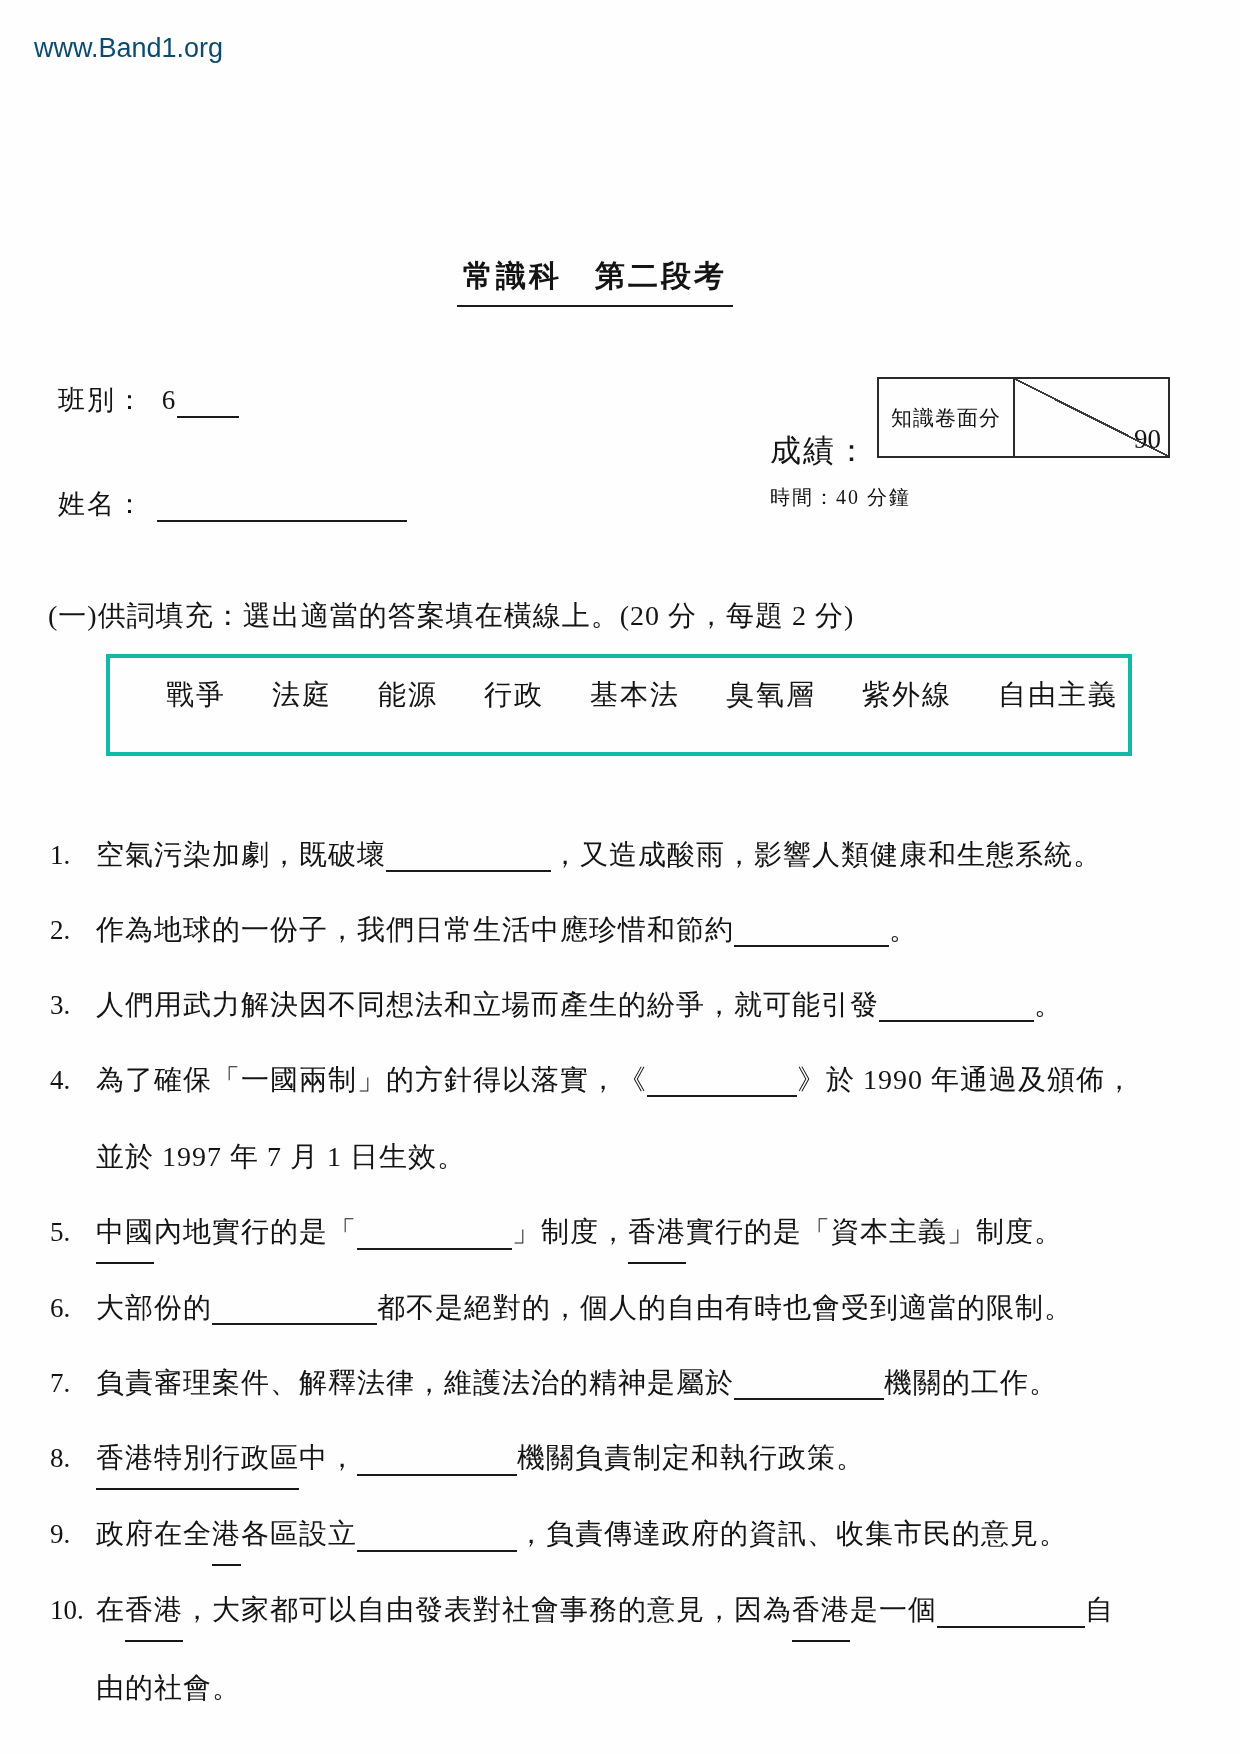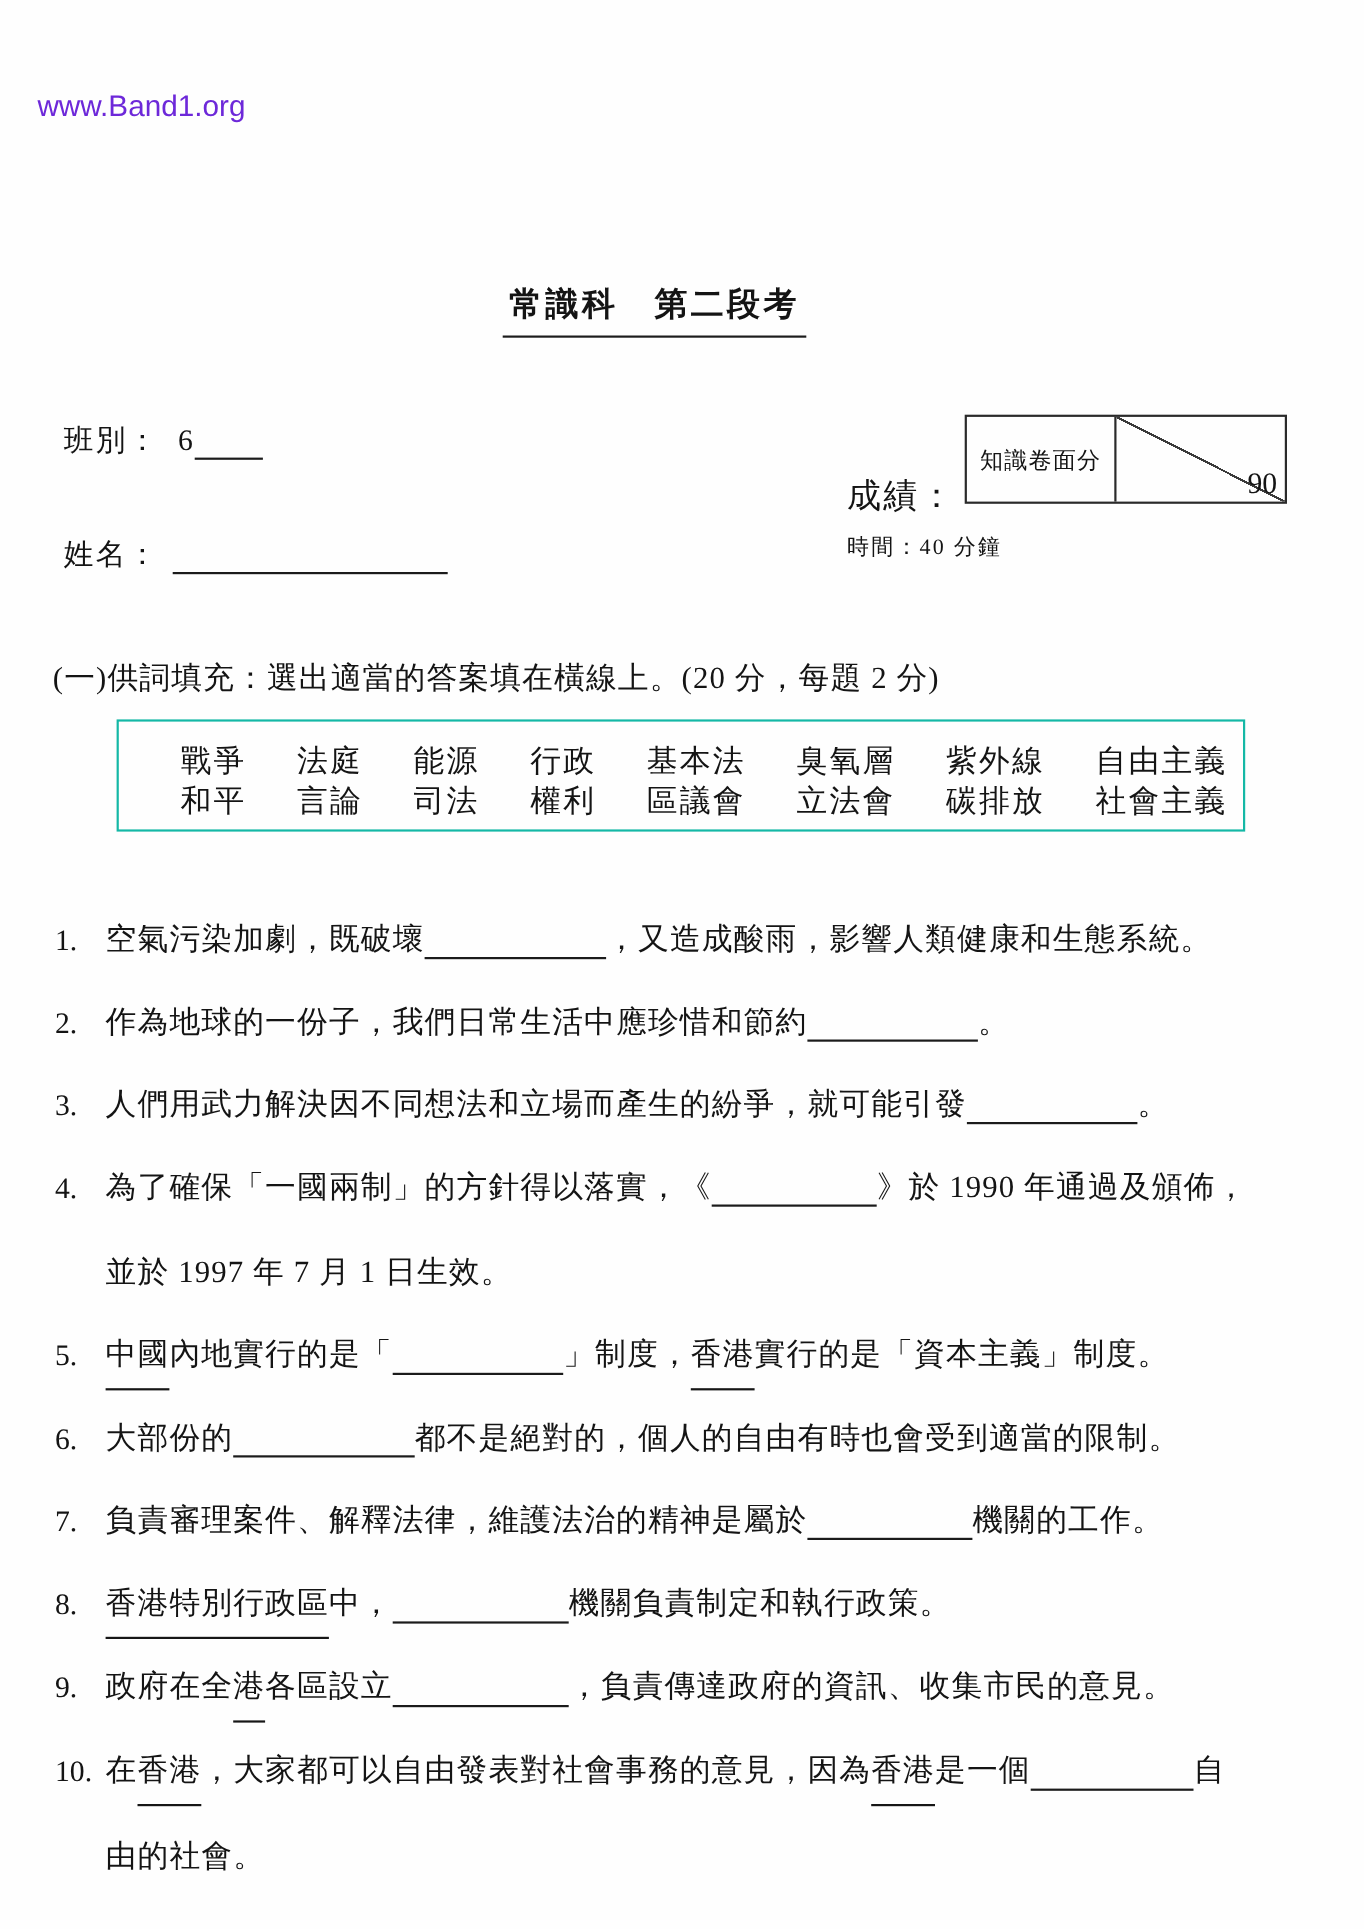--- a/index.html
+++ b/index.html
@@ -2,23 +2,22 @@
 <html><head>
 <meta charset="utf-8">
 <style>
   * { margin:0; padding:0; box-sizing:border-box; }
   html,body { background:#ffffff; }
   .page {
     position:relative; width:1240px; height:1754px; background:#fefefe;
     font-family:"Liberation Serif","DejaVu Serif",serif; color:#141414; overflow:hidden;
   }
   .watermark {
-    position:absolute; left:34px; top:33px; font-size:27px; color:#6d28d9;
+    position:absolute; left:34px; top:33px; font-size:27px; color:#0c4a6e;
     font-family:"Liberation Sans","DejaVu Sans",sans-serif;
-    margin-top:48px;
   }
   .title-wrap { position:absolute; top:256px; left:0; width:1190px; text-align:center; }
   .title {
     display:inline-block; font-size:30px; font-weight:bold; letter-spacing:3px;
     border-bottom:2px solid #1c1c1c; padding:0 6px 8px 6px;
   }
   .hline { position:absolute; font-size:27px; letter-spacing:2px; }
   .blank {
     display:inline-block; border-bottom:2px solid #1b1b1b; height:32px; vertical-align:bottom;
   }
@@ -37,21 +36,21 @@
   .score-box .cell-total {
     flex:1; position:relative;
     background:linear-gradient(to top right, transparent calc(50% - 1px), #3a3a3a calc(50% - 1px), #3a3a3a calc(50% + 1px), transparent calc(50% + 1px));
   }
   .score-box .total-num {
     position:absolute; right:7px; bottom:1px; font-size:27px;
   }
   .instruction { position:absolute; left:48px; top:597px; font-size:28px; letter-spacing:1px; }
   .word-box {
     position:absolute; left:106px; top:654px; width:1026px; height:102px;
-    border:2px solid #14b8a6; padding:19px 0 0 56px;
+    border:4px solid #14b8a6; padding:19px 0 0 56px;
   }
   .wb-row { display:flex; gap:46px; line-height:36px; font-size:28px; letter-spacing:2px; }
   .questions { position:absolute; left:50px; top:838px; width:1160px; }
   .question { position:relative; margin-bottom:41px; font-size:28px; line-height:34px; letter-spacing:1px; }
   .qnum { position:absolute; left:0; top:0; font-size:27px; letter-spacing:0; }
   .qbody { margin-left:46px; }
   .qline2 { margin-top:43px; }
   .u { border-bottom:2px solid #161616; padding-bottom:15px; }
 </style>
 </head>
@@ -91,30 +90,20 @@
       <div class="wb-row">
         <span class="wb-word">戰爭</span>
         <span class="wb-word">法庭</span>
         <span class="wb-word">能源</span>
         <span class="wb-word">行政</span>
         <span class="wb-word">基本法</span>
         <span class="wb-word">臭氧層</span>
         <span class="wb-word">紫外線</span>
         <span class="wb-word">自由主義</span>
       </div>
-      <div class="wb-row">
-        <span class="wb-word">和平</span>
-        <span class="wb-word">言論</span>
-        <span class="wb-word">司法</span>
-        <span class="wb-word">權利</span>
-        <span class="wb-word">區議會</span>
-        <span class="wb-word">立法會</span>
-        <span class="wb-word">碳排放</span>
-        <span class="wb-word">社會主義</span>
-      </div>
     </div>
 
   <div class="questions">
       <div class="question">
         <span class="qnum">1.</span>
         <div class="qbody"><span>空氣污染加劇，既破壞</span><span class="blank" style="width: 165px;"></span><span>，又造成酸雨，影響人類健康和生態系統。</span></div>
       </div>
       <div class="question">
         <span class="qnum">2.</span>
         <div class="qbody"><span>作為地球的一份子，我們日常生活中應珍惜和節約</span><span class="blank" style="width: 155px;"></span><span>。</span></div>

